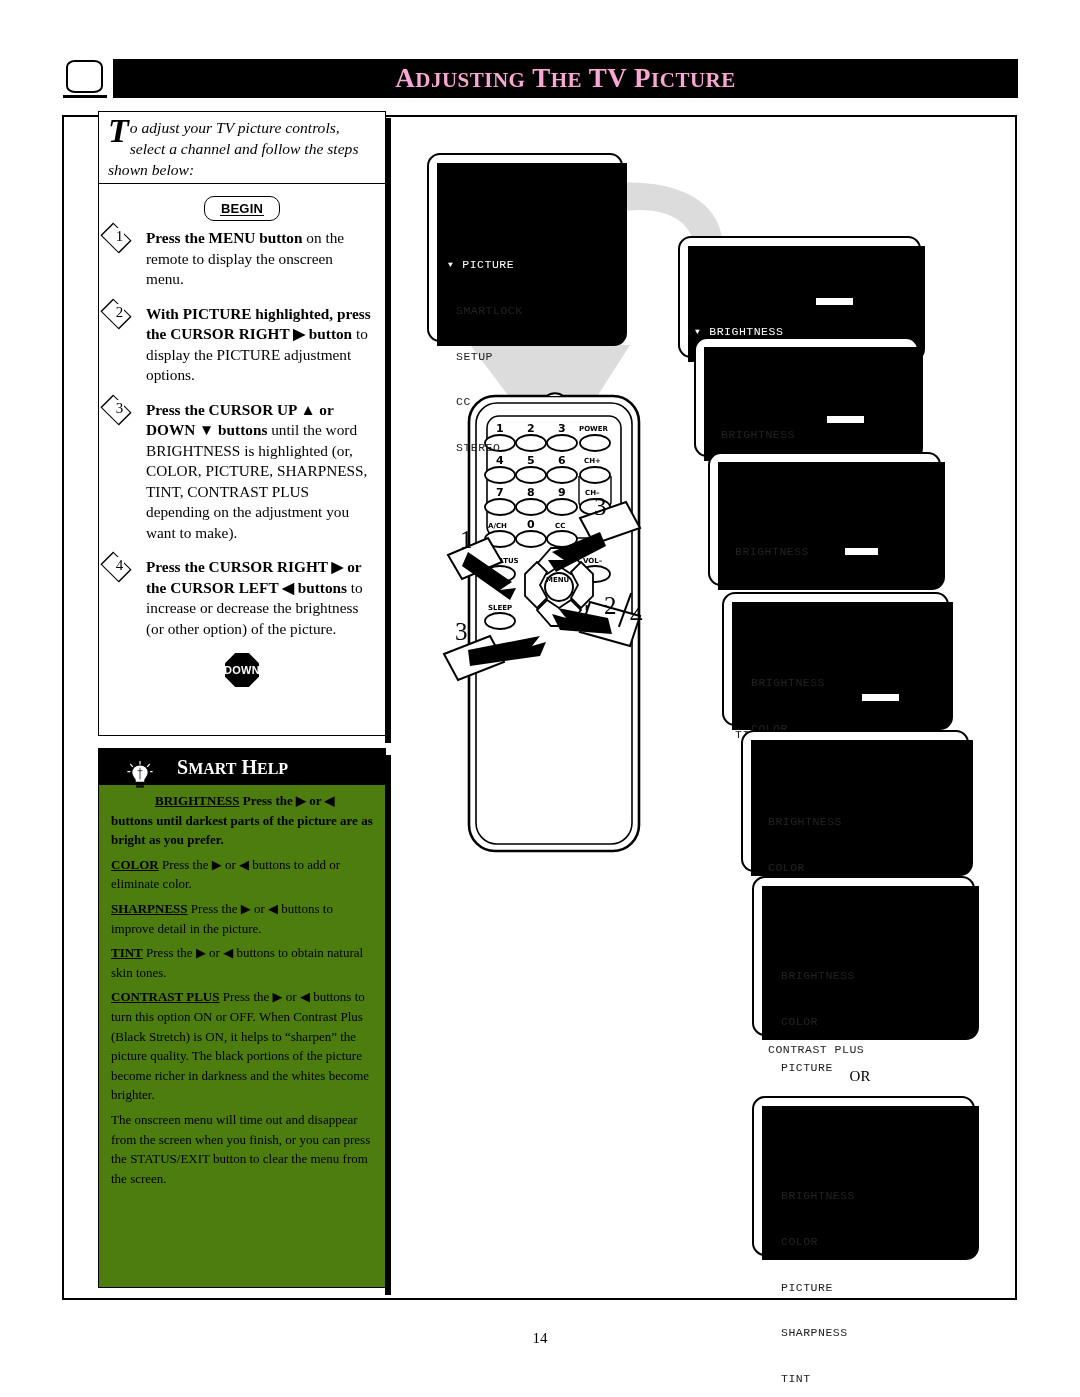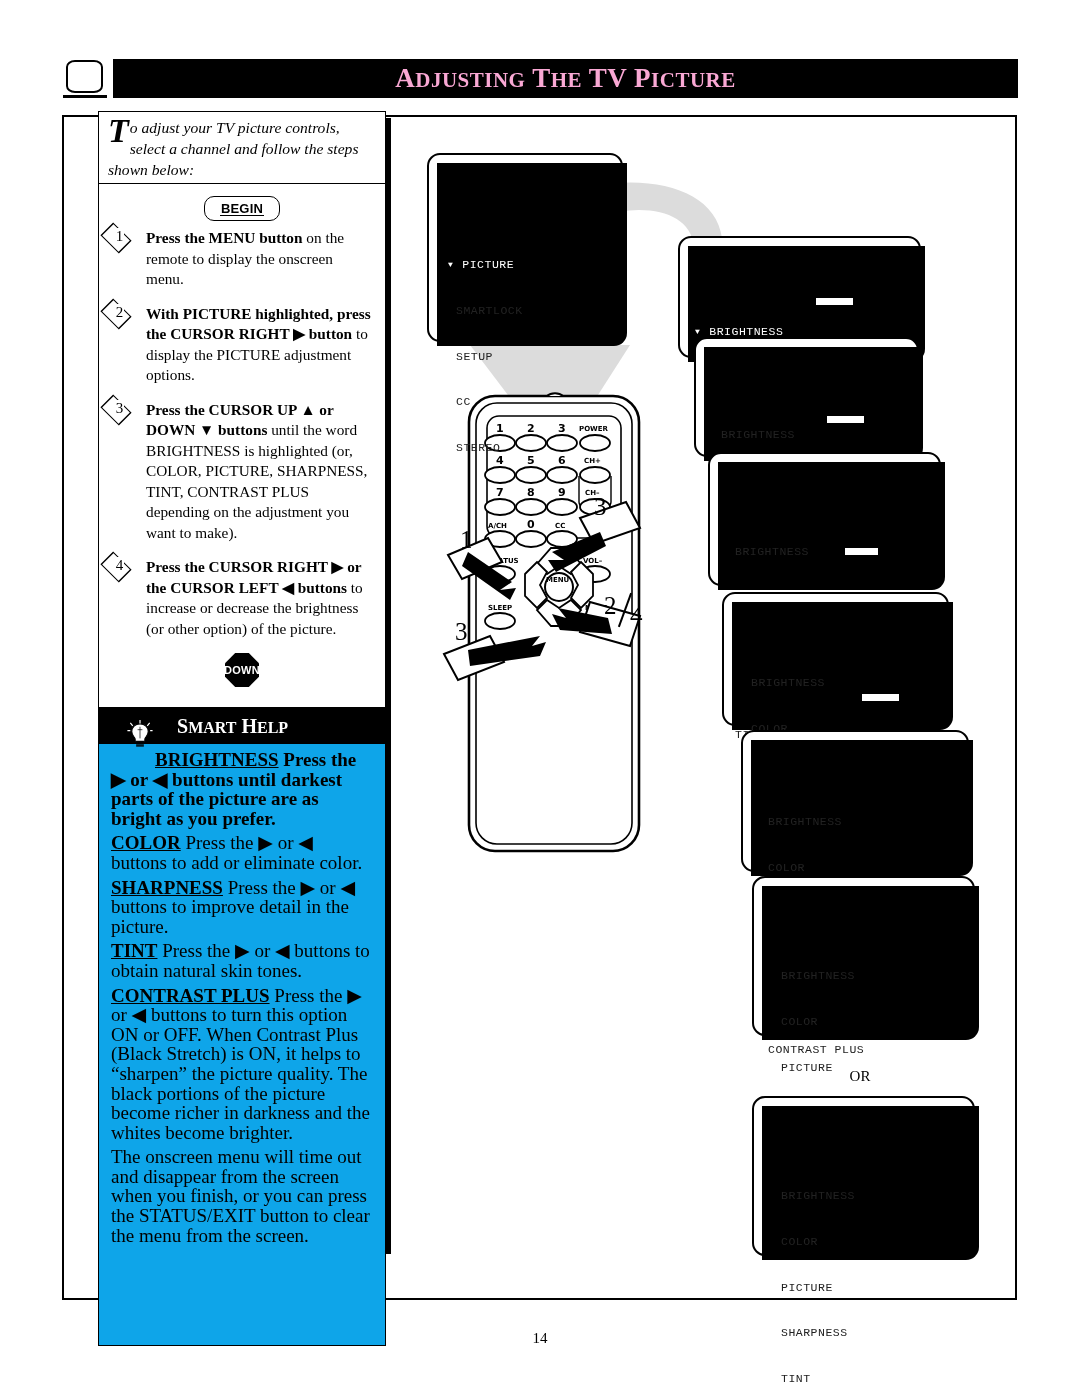--- a/index.html
+++ b/index.html
@@ -173,24 +173,24 @@
     color: #fff;
     font-family: "Liberation Sans", sans-serif;
     font-weight: bold;
     font-size: 11px;
     letter-spacing: .3px;
   }
 
   
   #smarthelp-panel {
     position: absolute;
-    left: 98px; top: 707px;
-    width: 288px; height: 639px;
+    left: 98px; top: 748px;
+    width: 288px; height: 540px;
     border: 1.6px solid #000;
-    background: #0ea5e9;
+    background: #4d7c0f;
     z-index: 4;
   }
   #smarthelp-panel::after {
     content: "";
     position: absolute;
     right: -6px; top: 6px;
     width: 6px; height: 540px;
     background: #000;
   }
   #smarthelp-header {
@@ -209,21 +209,21 @@
   #smarthelp-title .sc2 { font-size: 16px; }
   
   #bulb {
     position: absolute;
     left: 28px; top: 12px;
     width: 26px; height: 30px;
     z-index: 3;
   }
   #smarthelp-body {
     padding: 6px 12px 0 12px;
-    font-size: 19px;
+    font-size: 13px;
     line-height: 19.6px;
   }
   #smarthelp-body p { margin-bottom: 5px; text-align: left; }
   #smarthelp-body .u { text-decoration: underline; font-weight: bold; }
   #smarthelp-body b { font-weight: bold; }
   .first-help { text-indent: 44px; }
 
   
   .tvscreen {
     position: absolute;

